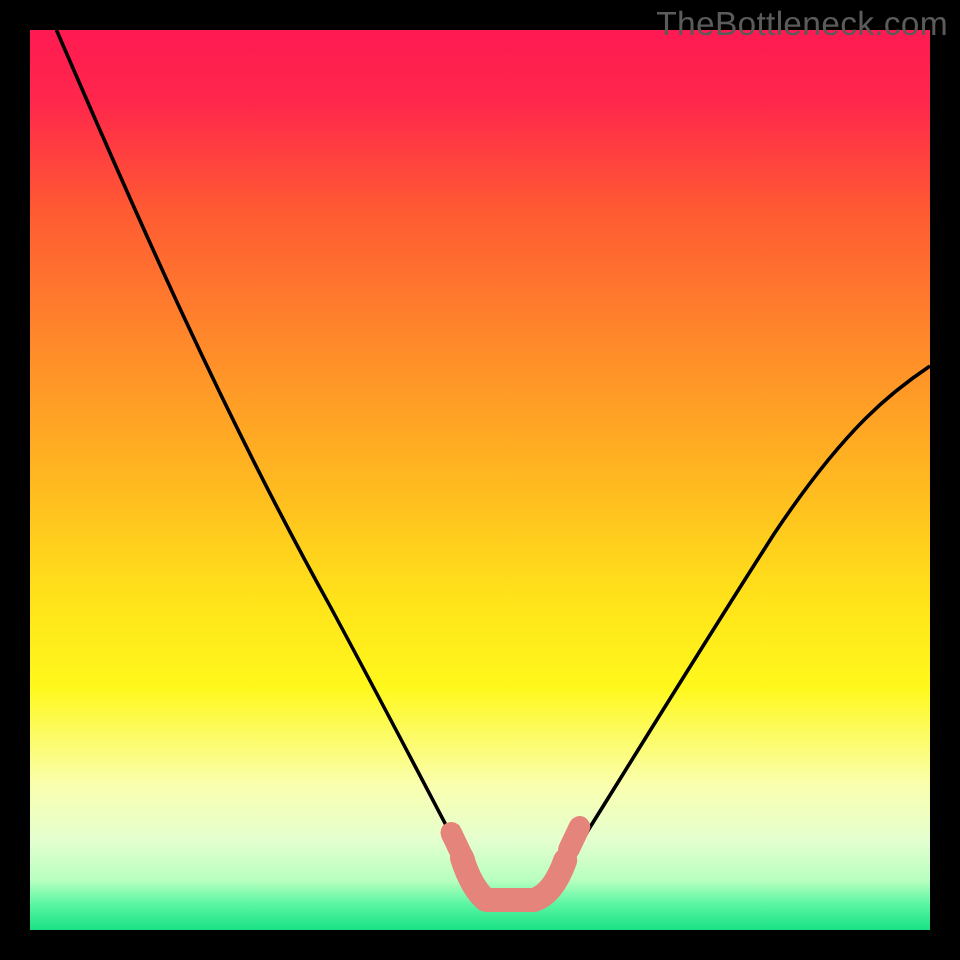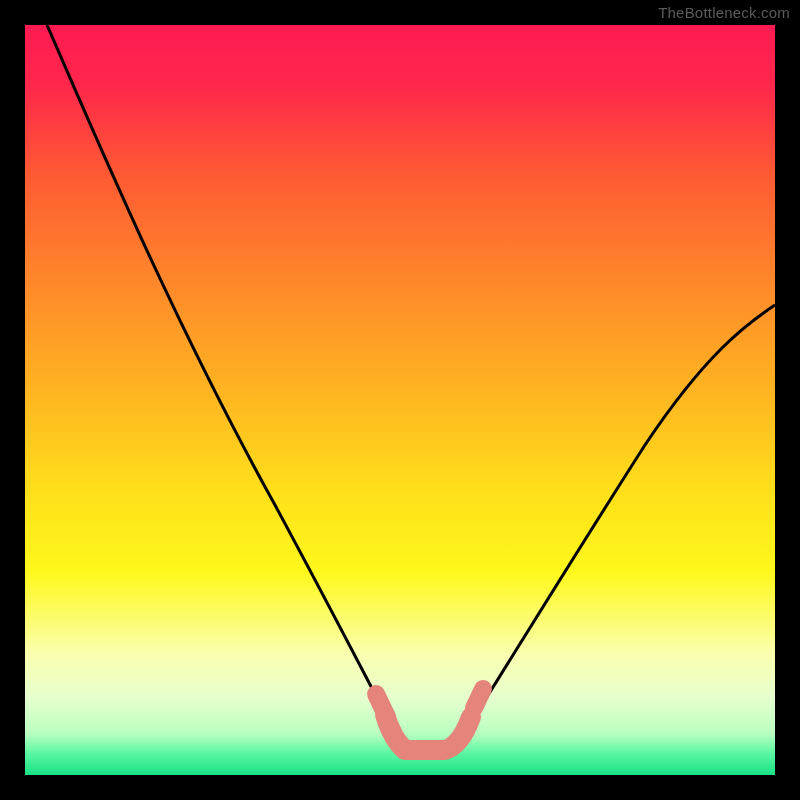--- a/index.html
+++ b/index.html
@@ -38,21 +38,21 @@
     left: 0;
     top: 0;
     width: 100%;
     height: 100%;
   }
   .watermark {
     position: absolute;
     top: 4px;
     right: 10px;
     font-family: Arial, Helvetica, sans-serif;
-    font-size: 15px;
+    font-size: 28px;
     font-weight: 500;
     color: #5b5b5b;
     letter-spacing: 0.2px;
   }
 </style>
 </head>
 <body>
 
 <div class="frame">
   <div class="plot">

